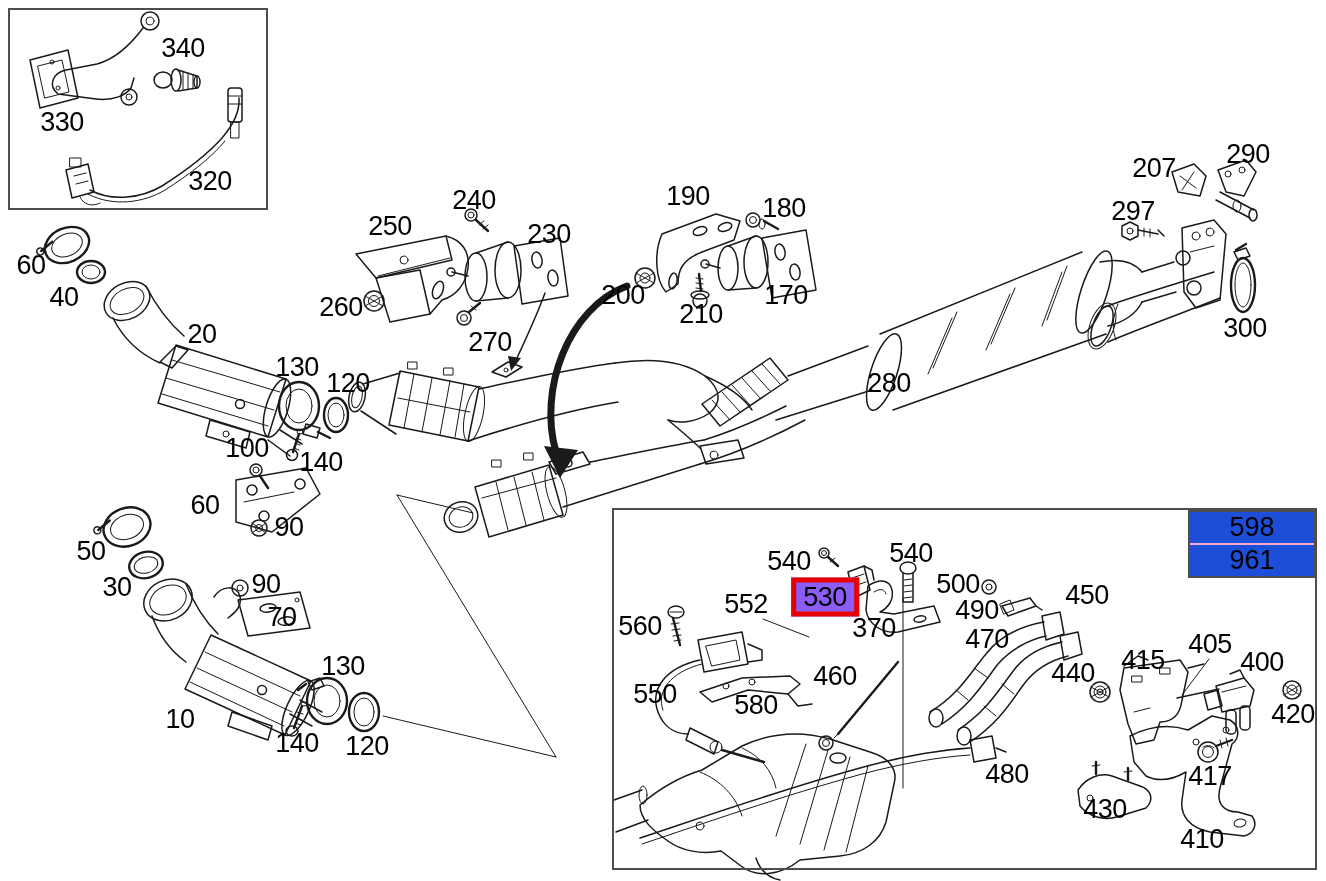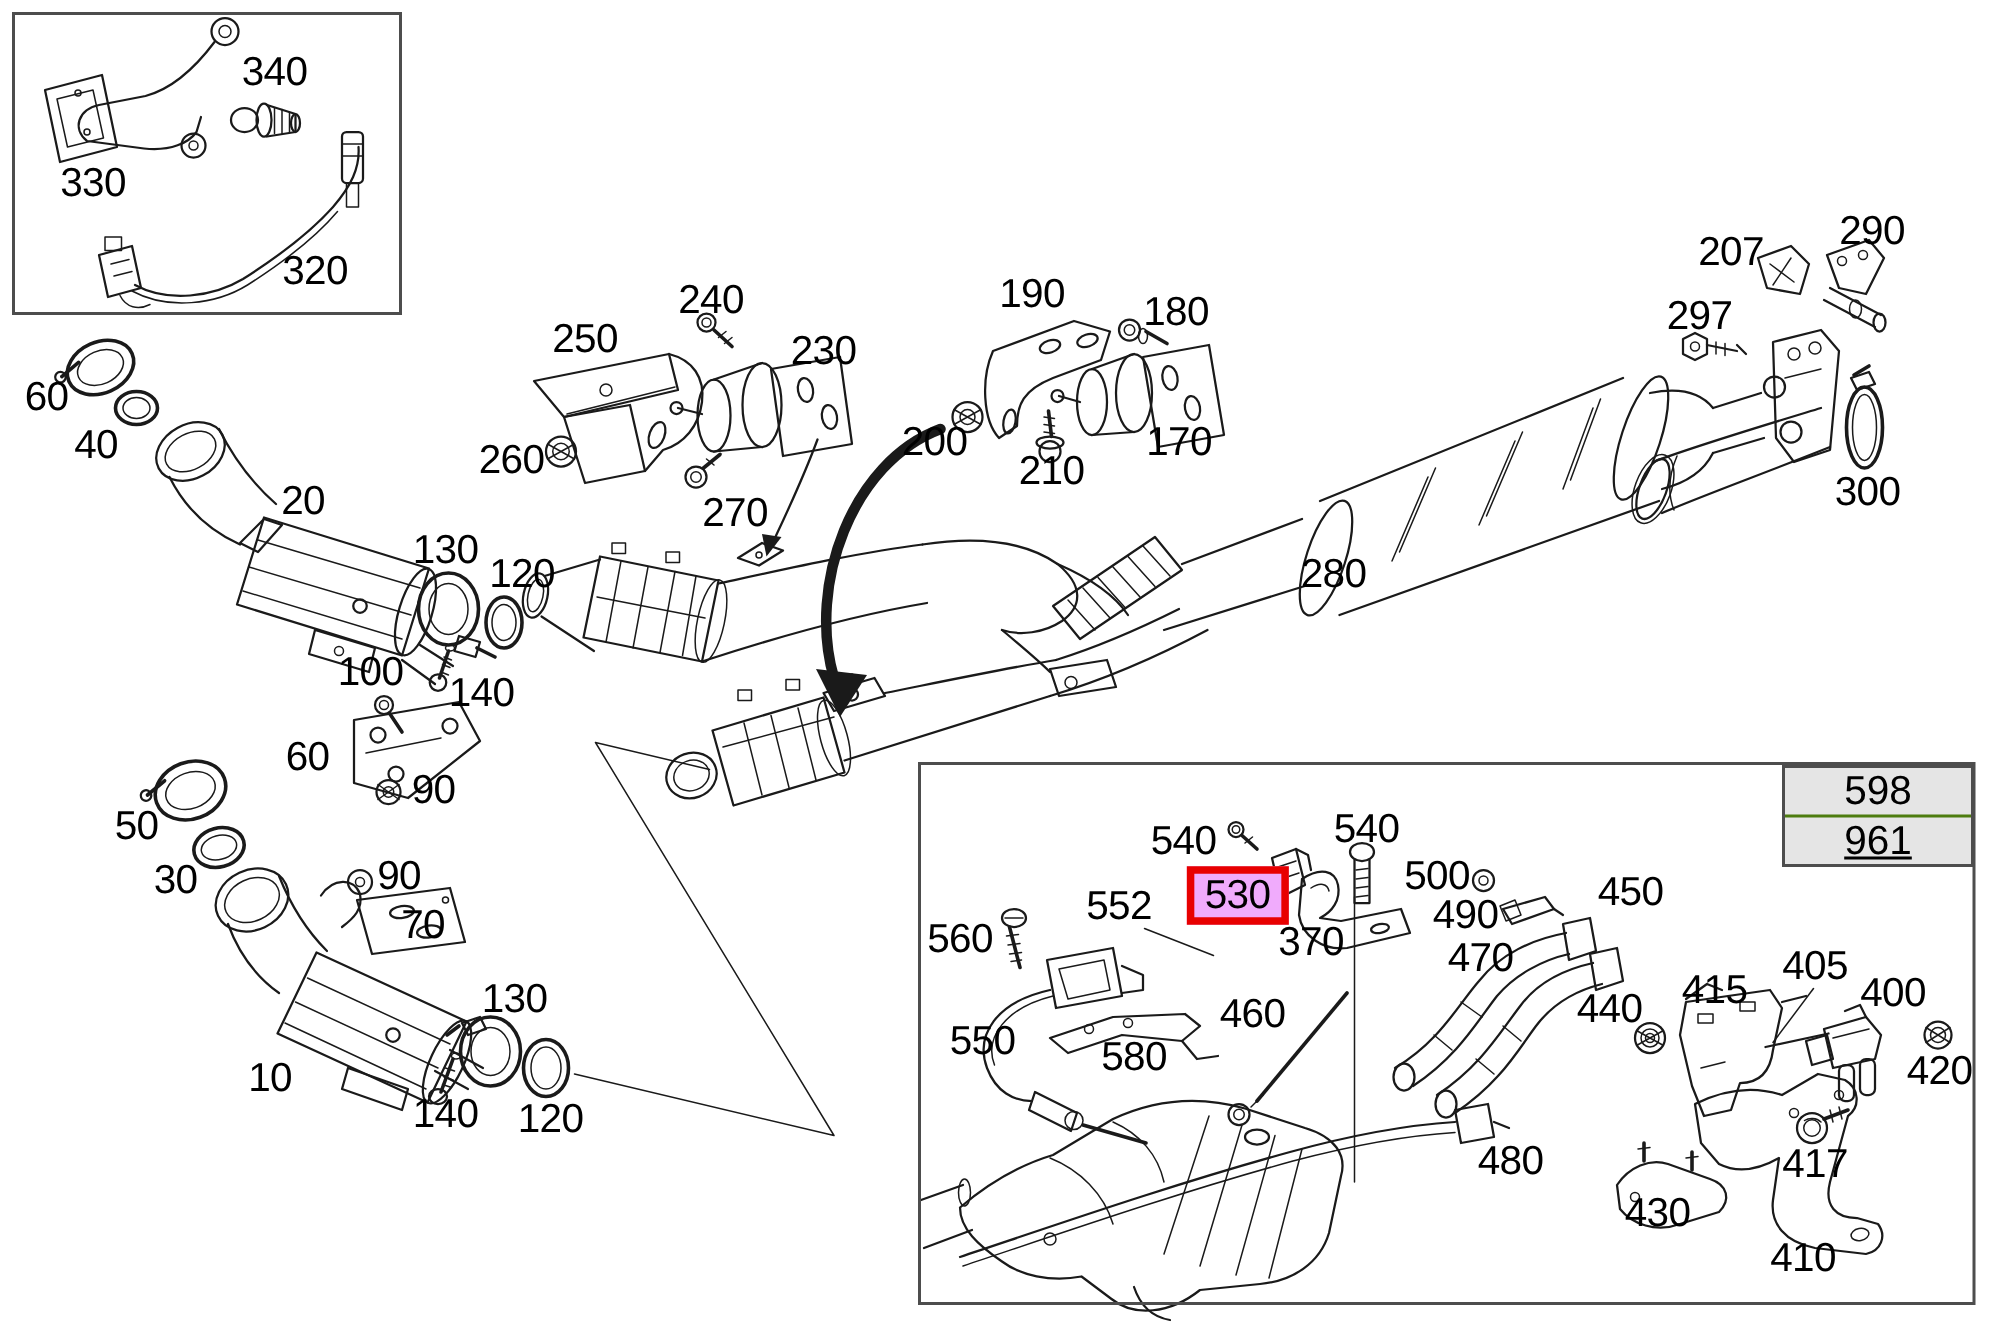--- a/index.html
+++ b/index.html
@@ -8,25 +8,25 @@
   #art{position:absolute;left:0;top:0;}
   #art *{stroke:#1a1a1a;fill:none;stroke-width:1.5;stroke-linecap:round;stroke-linejoin:round;}
   #art .thick{stroke-width:2.4;}
   #art .thin{stroke-width:1;}
   #art .fat{stroke-width:7;}
   #art .fill{fill:#1a1a1a;stroke:none;}
   .inset-box{position:absolute;border:2px solid #4d4d4d;background:transparent;}
   #label-layer{position:absolute;left:0;top:0;width:100%;height:100%;}
   .lbl{position:absolute;transform:translate(-50%,-50%);font-size:27px;line-height:1;
        color:#000;white-space:nowrap;letter-spacing:-0.5px;}
-  .lbl.hl{border:5px solid var(--hl,#e80000);background:#f0abfc;padding:1px 7px;}
-  .ref-table{position:absolute;left:1188px;top:510px;width:124px;border:2px solid #4d4d4d;background:#e5e5e5;}
+  .lbl.hl{border:5px solid var(--hl,#e80000);background:#8b5cf6;padding:1px 7px;}
+  .ref-table{position:absolute;left:1188px;top:510px;width:124px;border:2px solid #4d4d4d;background:#1d4ed8;}
   .ref-row{height:31px;display:flex;align-items:center;justify-content:center;
            font-size:27px;color:#000;}
-  .ref-row + .ref-row{border-top:2px solid #4d7c0f;text-decoration:underline;}
+  .ref-row + .ref-row{border-top:2px solid #f9a8d4;}
 </style>
 </head>
 <body>
 
 <div id="stage">
 
   <svg id="art" width="1326" height="881" viewBox="0 0 1326 881">
 
     <g>
       <circle cx="150" cy="21" r="9"></circle>

